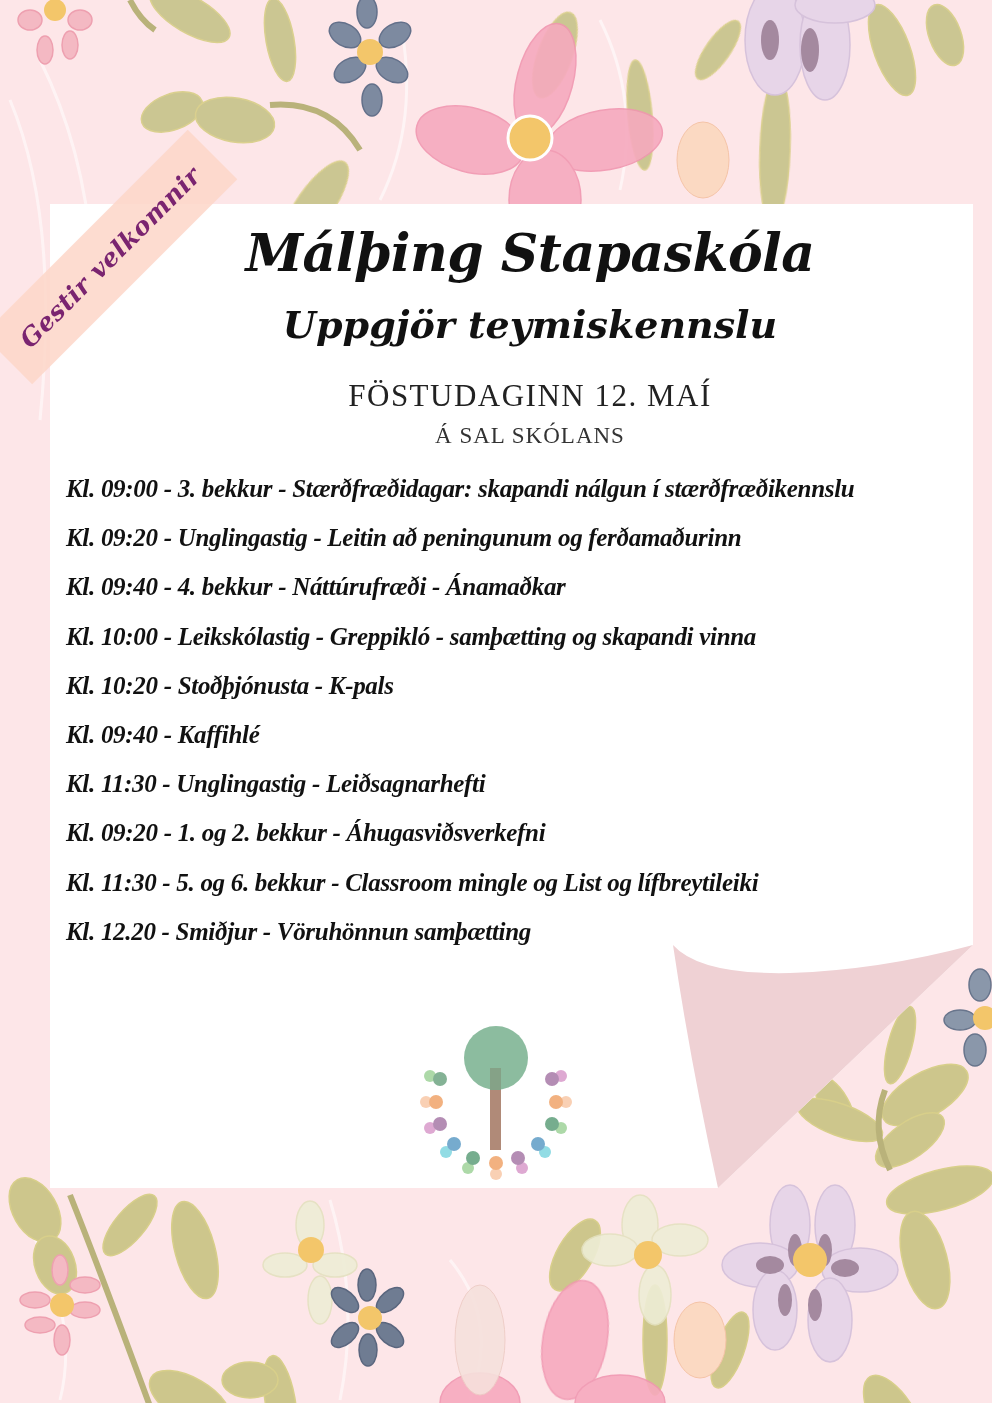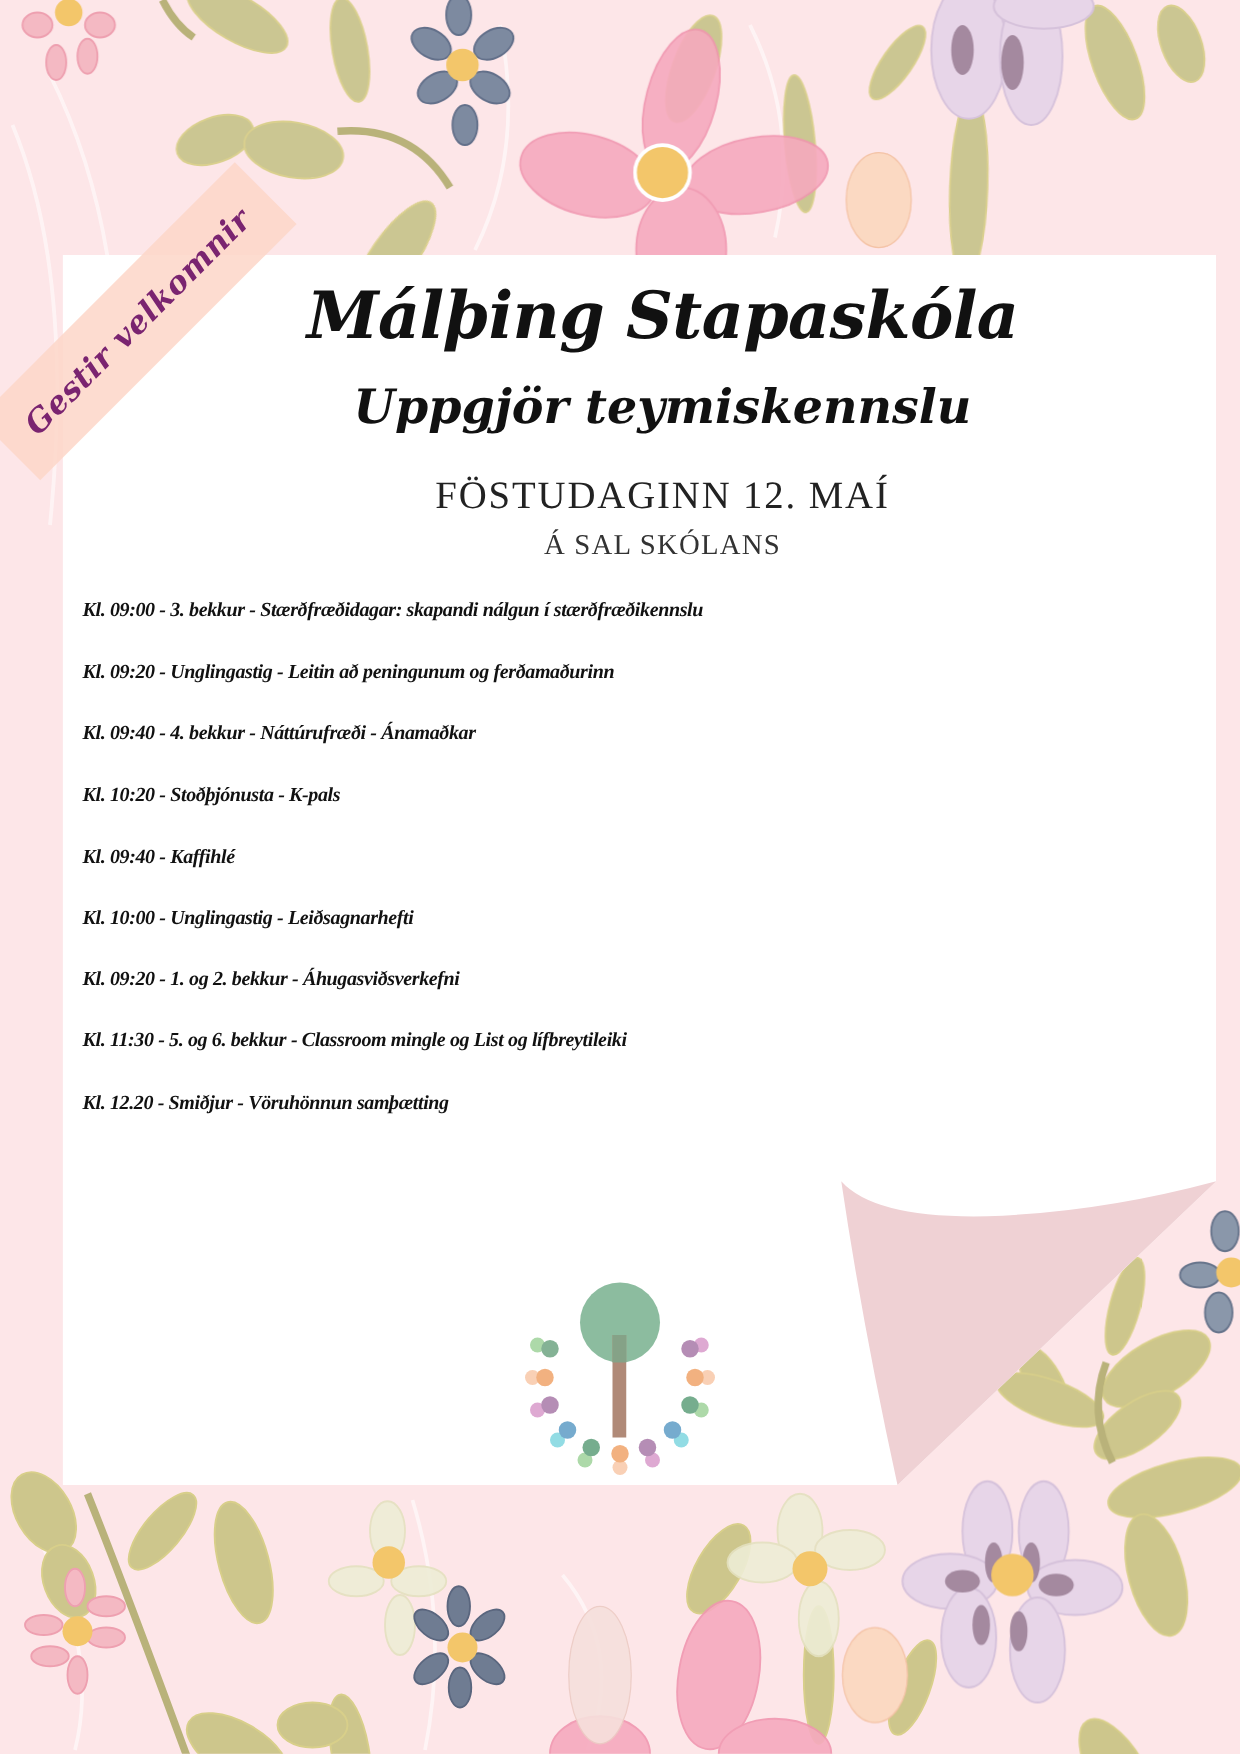--- a/index.html
+++ b/index.html
@@ -42,21 +42,21 @@
   }
   .venue {
     position: absolute; left: 50px; width: 960px; text-align: center;
     top: 423px; font-size: 23px; color: #333;
     font-family: "Liberation Serif", serif; letter-spacing: 1px;
   }
   .schedule { position: absolute; left: 66px; top: 470px; margin: 0; padding: 0; list-style: none; }
   .schedule li {
     height: 49.2px; line-height: 38px;
     font-family: "Liberation Serif", serif; font-weight: bold; font-style: italic;
-    font-size: 16px; color: #111; white-space: nowrap; letter-spacing: -0.3px;
+    font-size: 25px; color: #111; white-space: nowrap; letter-spacing: -0.3px;
   }
   .logo { position: absolute; left: 416px; top: 1020px; width: 170px; height: 160px; }
 </style>
 </head>
 <body>
 
 <svg class="bg-art" viewBox="0 0 992 1403">
   <g opacity="0.55" stroke="#ffffff" stroke-width="3" fill="none">
     <path d="M10 100 Q60 220 40 420"></path>
       <path d="M40 60 Q110 200 90 400"></path>
@@ -232,23 +232,24 @@
 
 <div class="title">Málþing Stapaskóla</div>
 <div class="subtitle">Uppgjör teymiskennslu</div>
 <div class="date">FÖSTUDAGINN 12. MAÍ</div>
 <div class="venue">Á SAL SKÓLANS</div>
 
 <ul class="schedule">
   <li>Kl. 09:00 - 3. bekkur - Stærðfræðidagar: skapandi nálgun í stærðfræðikennslu</li>
   <li>Kl. 09:20 - Unglingastig - Leitin að peningunum og ferðamaðurinn</li>
   <li>Kl. 09:40 - 4. bekkur - Náttúrufræði - Ánamaðkar</li>
+  <li>Kl. 10:00 - Leikskólastig - Greppikló - samþætting og skapandi vinna</li>
   <li>Kl. 10:20 - Stoðþjónusta - K-pals</li>
   <li>Kl. 09:40 - Kaffihlé</li>
-  <li>Kl. 10:00 - Unglingastig - Leiðsagnarhefti</li>
+  <li>Kl. 11:30 - Unglingastig - Leiðsagnarhefti</li>
   <li>Kl. 09:20 - 1. og 2. bekkur - Áhugasviðsverkefni</li>
   <li>Kl. 11:30 - 5. og 6. bekkur - Classroom mingle og List og lífbreytileiki</li>
   <li>Kl. 12.20 - Smiðjur - Vöruhönnun samþætting</li>
 </ul>
 
 <svg class="logo" viewBox="0 0 170 160">
   <circle cx="80" cy="38" r="32" fill="#7fb595" opacity="0.9"></circle>
   <rect x="74" y="48" width="11" height="82" fill="#b08a78"></rect>
   <rect x="74" y="48" width="11" height="22" fill="#7aa88b" opacity="0.8"></rect>
   <g opacity="0.85">

